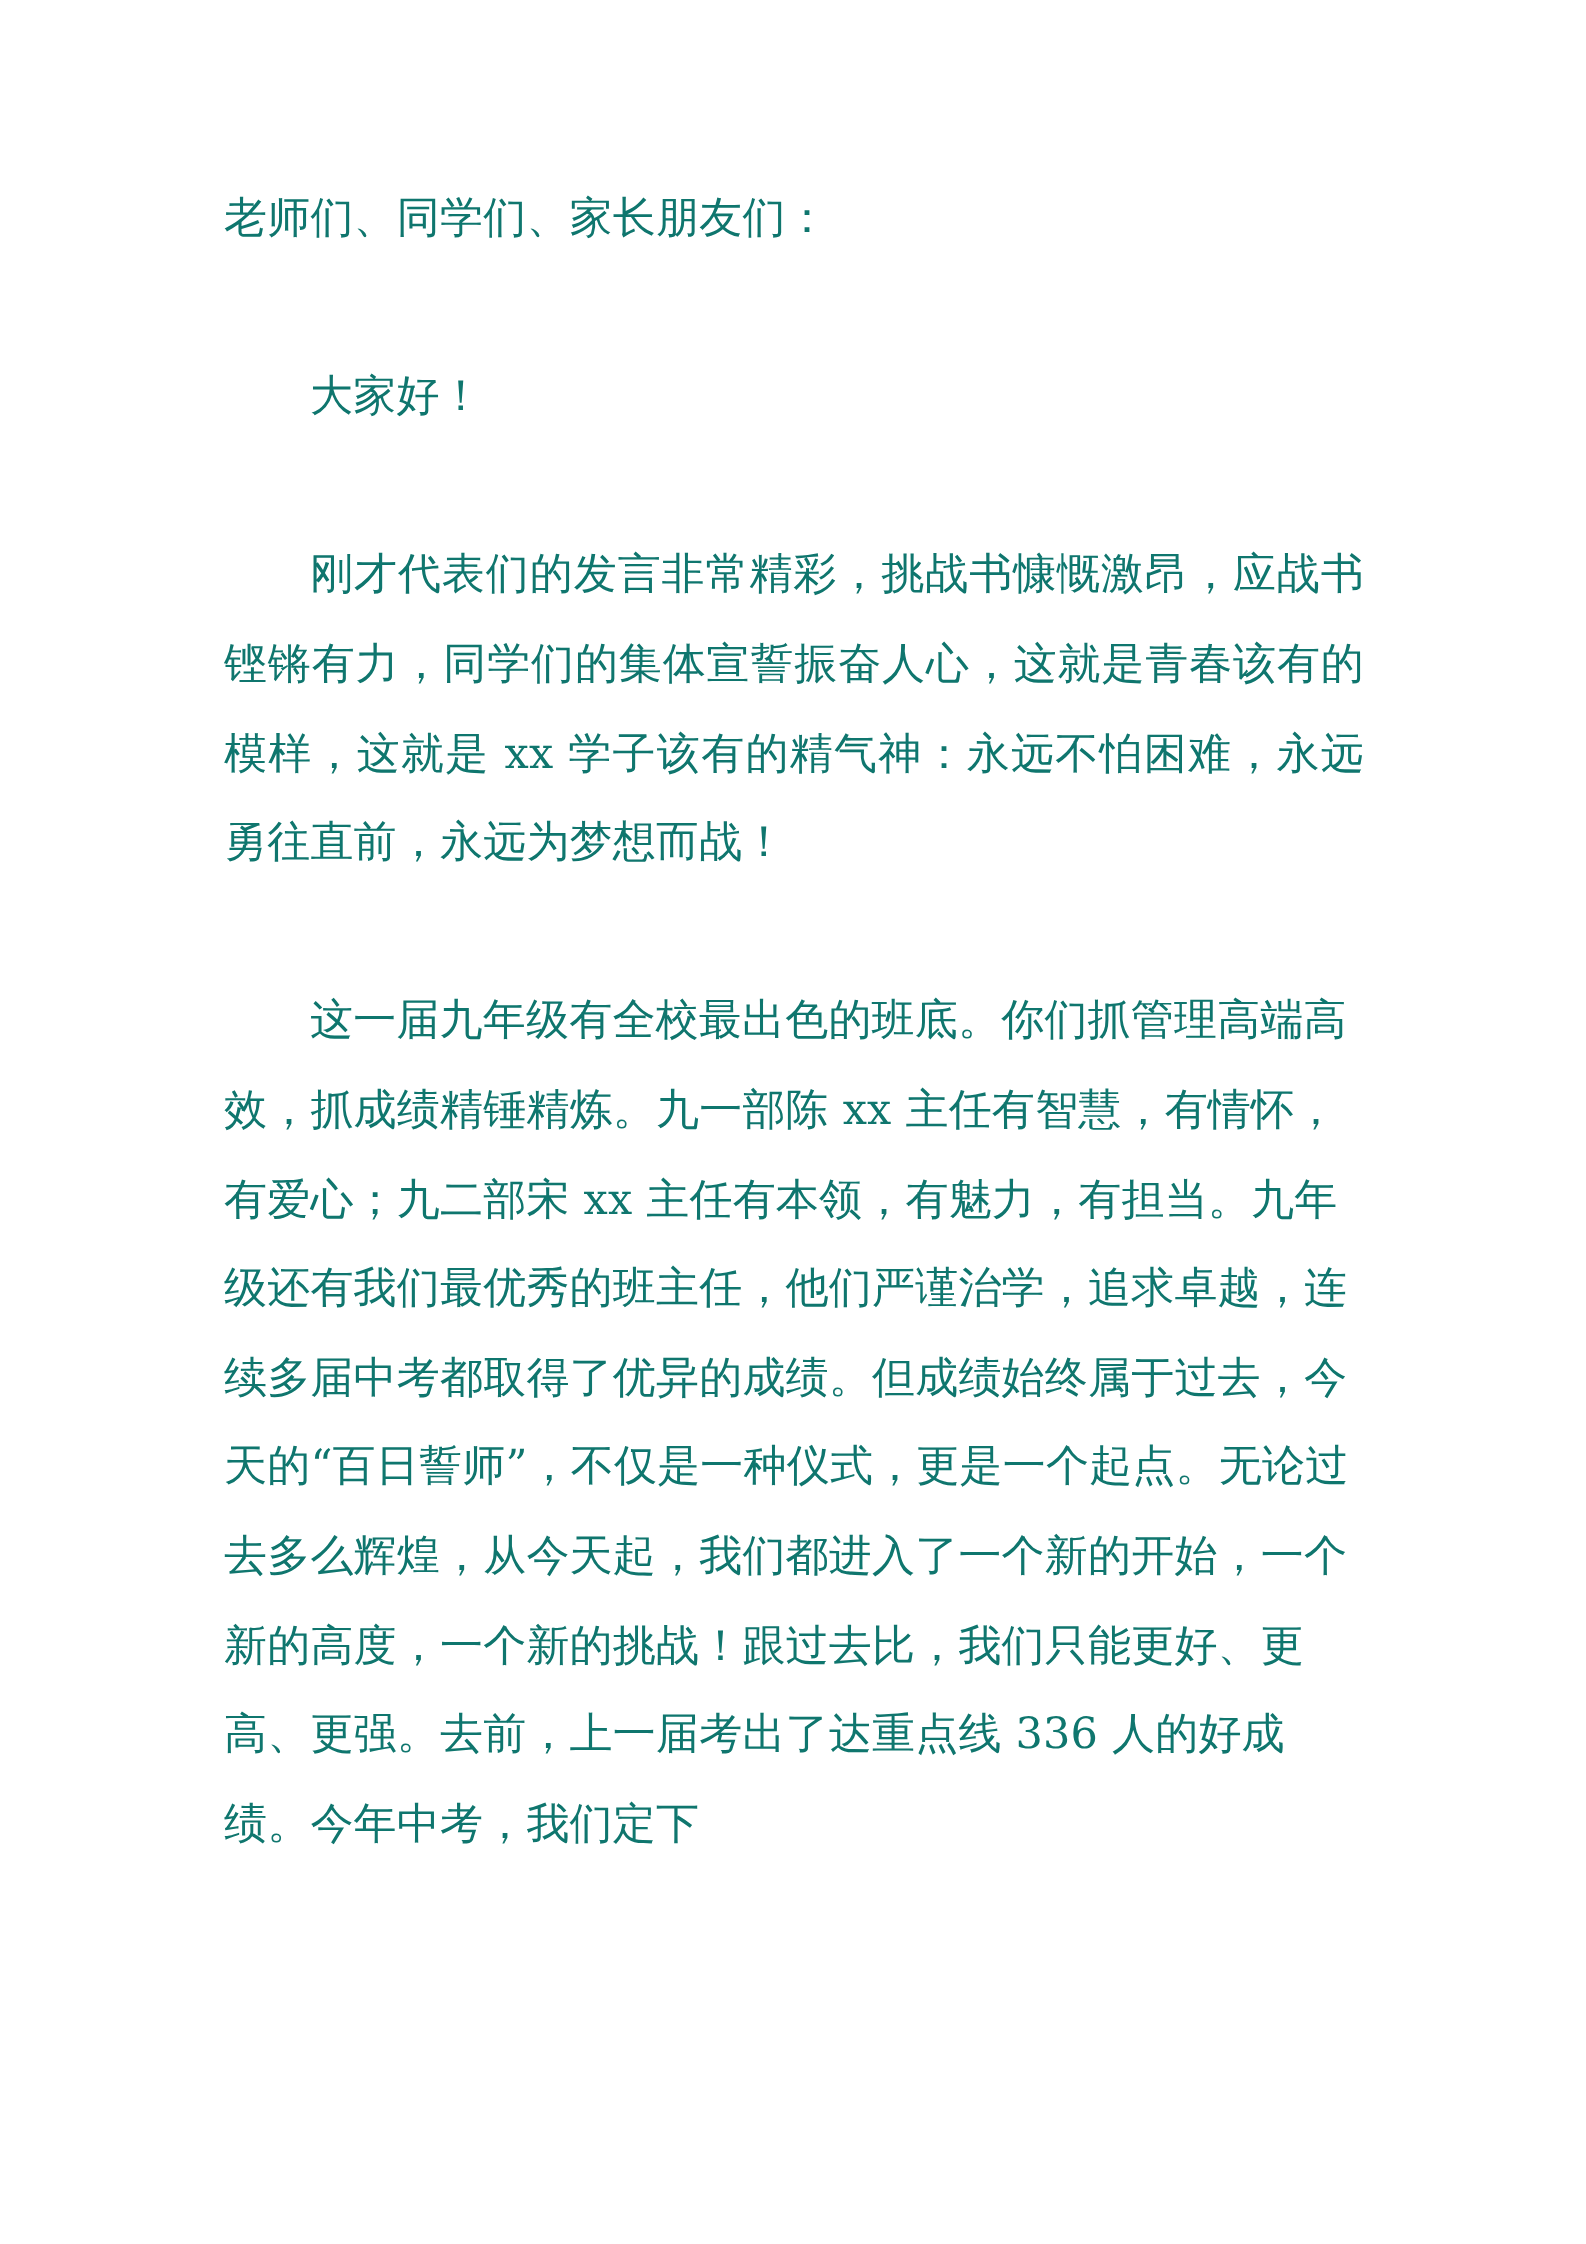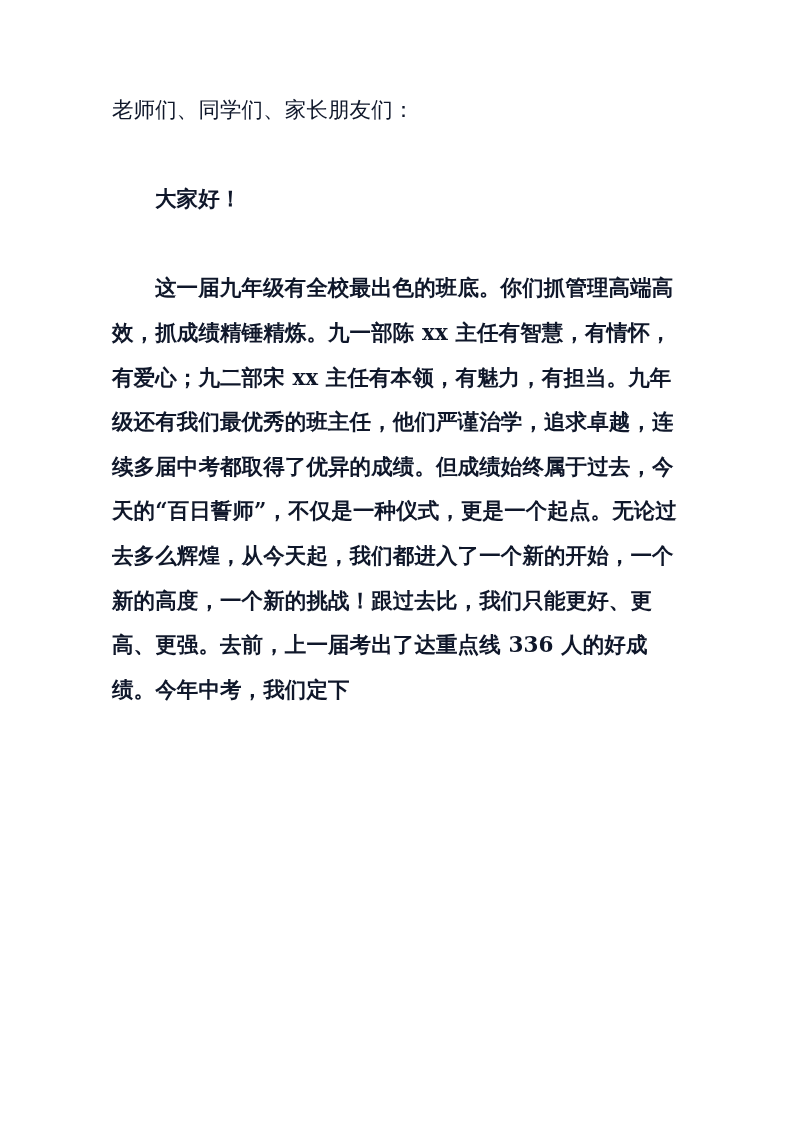--- a/index.html
+++ b/index.html
@@ -33,32 +33,31 @@
     width: 570px;
   }
 
   .para {
     margin: 0 0 0 0;
     font-size: 21.5px;
     line-height: 44.6px;
     text-align: justify;
     text-justify: inter-ideograph;
     letter-spacing: 0.1px;
-    color: #0f172a;
+    color: #0f766e;
     word-break: break-all;
   }
 
   
   .para + .para {
     margin-top: 44.6px;
   }
 
   .para.indent {
     text-indent: 2em;
-    font-weight: bold;
   }
 
   .para.salutation {
     text-indent: 0;
   }
 
   .para.last-line-left {
     text-align: left;
   }
 </style>
@@ -67,18 +66,19 @@
 
 <div class="page">
 
   <div class="doc-body">
 
     <p class="para salutation">老师们、同学们、家长朋友们：</p>
 
     <p class="para indent">大家好！</p>
 
 
+    <p class="para indent">刚才代表们的发言非常精彩，挑战书慷慨激昂，应战书铿锵有力，同学们的集体宣誓振奋人心，这就是青春该有的模样，这就是 xx 学子该有的精气神：永远不怕困难，永远勇往直前，永远为梦想而战！</p>
 
     <p class="para indent last-line-left">这一届九年级有全校最出色的班底。你们抓管理高端高效，抓成绩精锤精炼。九一部陈 xx 主任有智慧，有情怀，有爱心；九二部宋 xx 主任有本领，有魅力，有担当。九年级还有我们最优秀的班主任，他们严谨治学，追求卓越，连续多届中考都取得了优异的成绩。但成绩始终属于过去，今天的“百日誓师”，不仅是一种仪式，更是一个起点。无论过去多么辉煌，从今天起，我们都进入了一个新的开始，一个新的高度，一个新的挑战！跟过去比，我们只能更好、更高、更强。去前，上一届考出了达重点线 336 人的好成绩。今年中考，我们定下</p>
 
   </div>
 
 </div>
 
 </body></html>

